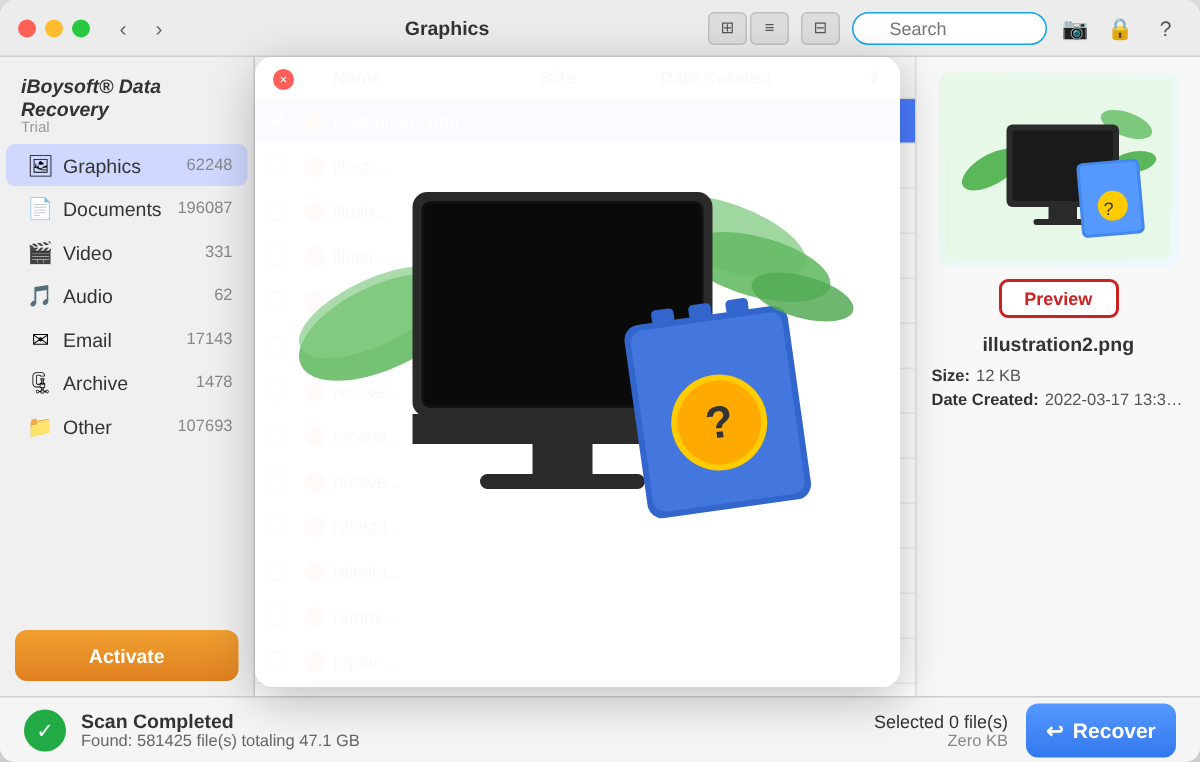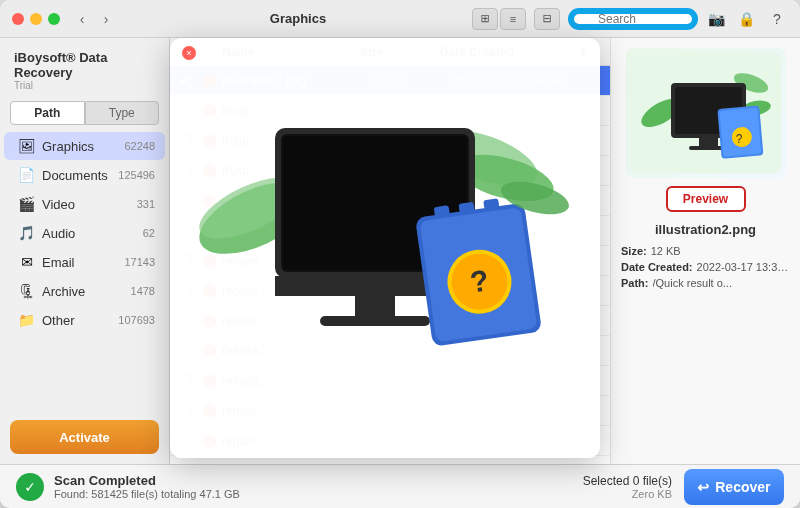--- a/index.html
+++ b/index.html
@@ -109,21 +109,21 @@
       cursor: pointer;
       display: flex;
       align-items: center;
       justify-content: center;
       font-size: 11px;
       color: #555;
     }
 
     .search-box {
       background: #fff;
-      border: 6px solid #0ea5e9;
+      border: 1px solid #0ea5e9;
       border-radius: 12px;
       padding: 2px 8px 2px 24px;
       font-size: 12px;
       color: #999;
       width: 130px;
       height: 22px;
       position: relative;
     }
     .search-wrapper {
       position: relative;
@@ -166,20 +166,21 @@
       flex-shrink: 0;
     }
 
     .sidebar-brand {
       padding: 12px 14px 4px;
     }
     .sidebar-brand-title {
       font-size: 13px;
       font-weight: 700;
       color: #333;
+      font-style: italic;
     }
     .sidebar-brand-sub {
       font-size: 10px;
       color: #999;
     }
 
     .sidebar-tabs {
       display: flex;
       padding: 6px 10px;
       gap: 0;
@@ -543,34 +544,30 @@
     </div>
   </div>
 
   <div class="main-content">
 
     <div class="sidebar">
       <div class="sidebar-brand">
         <div class="sidebar-brand-title">iBoysoft® Data Recovery</div>
         <div class="sidebar-brand-sub">Trial</div>
       </div>
-      <div class="sidebar-tabs">
-        <div class="sidebar-tab active">Path</div>
-        <div class="sidebar-tab inactive">Type</div>
-      </div>
       <div class="sidebar-items">
         <div class="sidebar-item active">
           <div class="sidebar-item-icon">🖼</div>
           <span class="sidebar-item-label">Graphics</span>
           <span class="sidebar-item-count">62248</span>
         </div>
         <div class="sidebar-item">
           <div class="sidebar-item-icon">📄</div>
           <span class="sidebar-item-label">Documents</span>
-          <span class="sidebar-item-count">125496</span>
+          <span class="sidebar-item-count">196087</span>
         </div>
         <div class="sidebar-item">
           <div class="sidebar-item-icon">🎬</div>
           <span class="sidebar-item-label">Video</span>
           <span class="sidebar-item-count">331</span>
         </div>
         <div class="sidebar-item">
           <div class="sidebar-item-icon">🎵</div>
           <span class="sidebar-item-label">Audio</span>
           <span class="sidebar-item-count">62</span>
@@ -761,24 +758,20 @@
       <div class="file-info-title">illustration2.png</div>
       <div class="file-info-rows">
         <div class="file-info-row">
           <span class="file-info-label">Size:</span>
           <span class="file-info-value">12 KB</span>
         </div>
         <div class="file-info-row">
           <span class="file-info-label">Date Created:</span>
           <span class="file-info-value">2022-03-17 13:38:34</span>
         </div>
-        <div class="file-info-row">
-          <span class="file-info-label">Path:</span>
-          <span class="file-info-value">/Quick result o...</span>
-        </div>
       </div>
     </div>
 
   </div>
 
   <div class="status-bar">
     <div class="scan-complete-icon">✓</div>
     <div class="scan-text">
       <div class="scan-title">Scan Completed</div>
       <div class="scan-sub">Found: 581425 file(s) totaling 47.1 GB</div>

